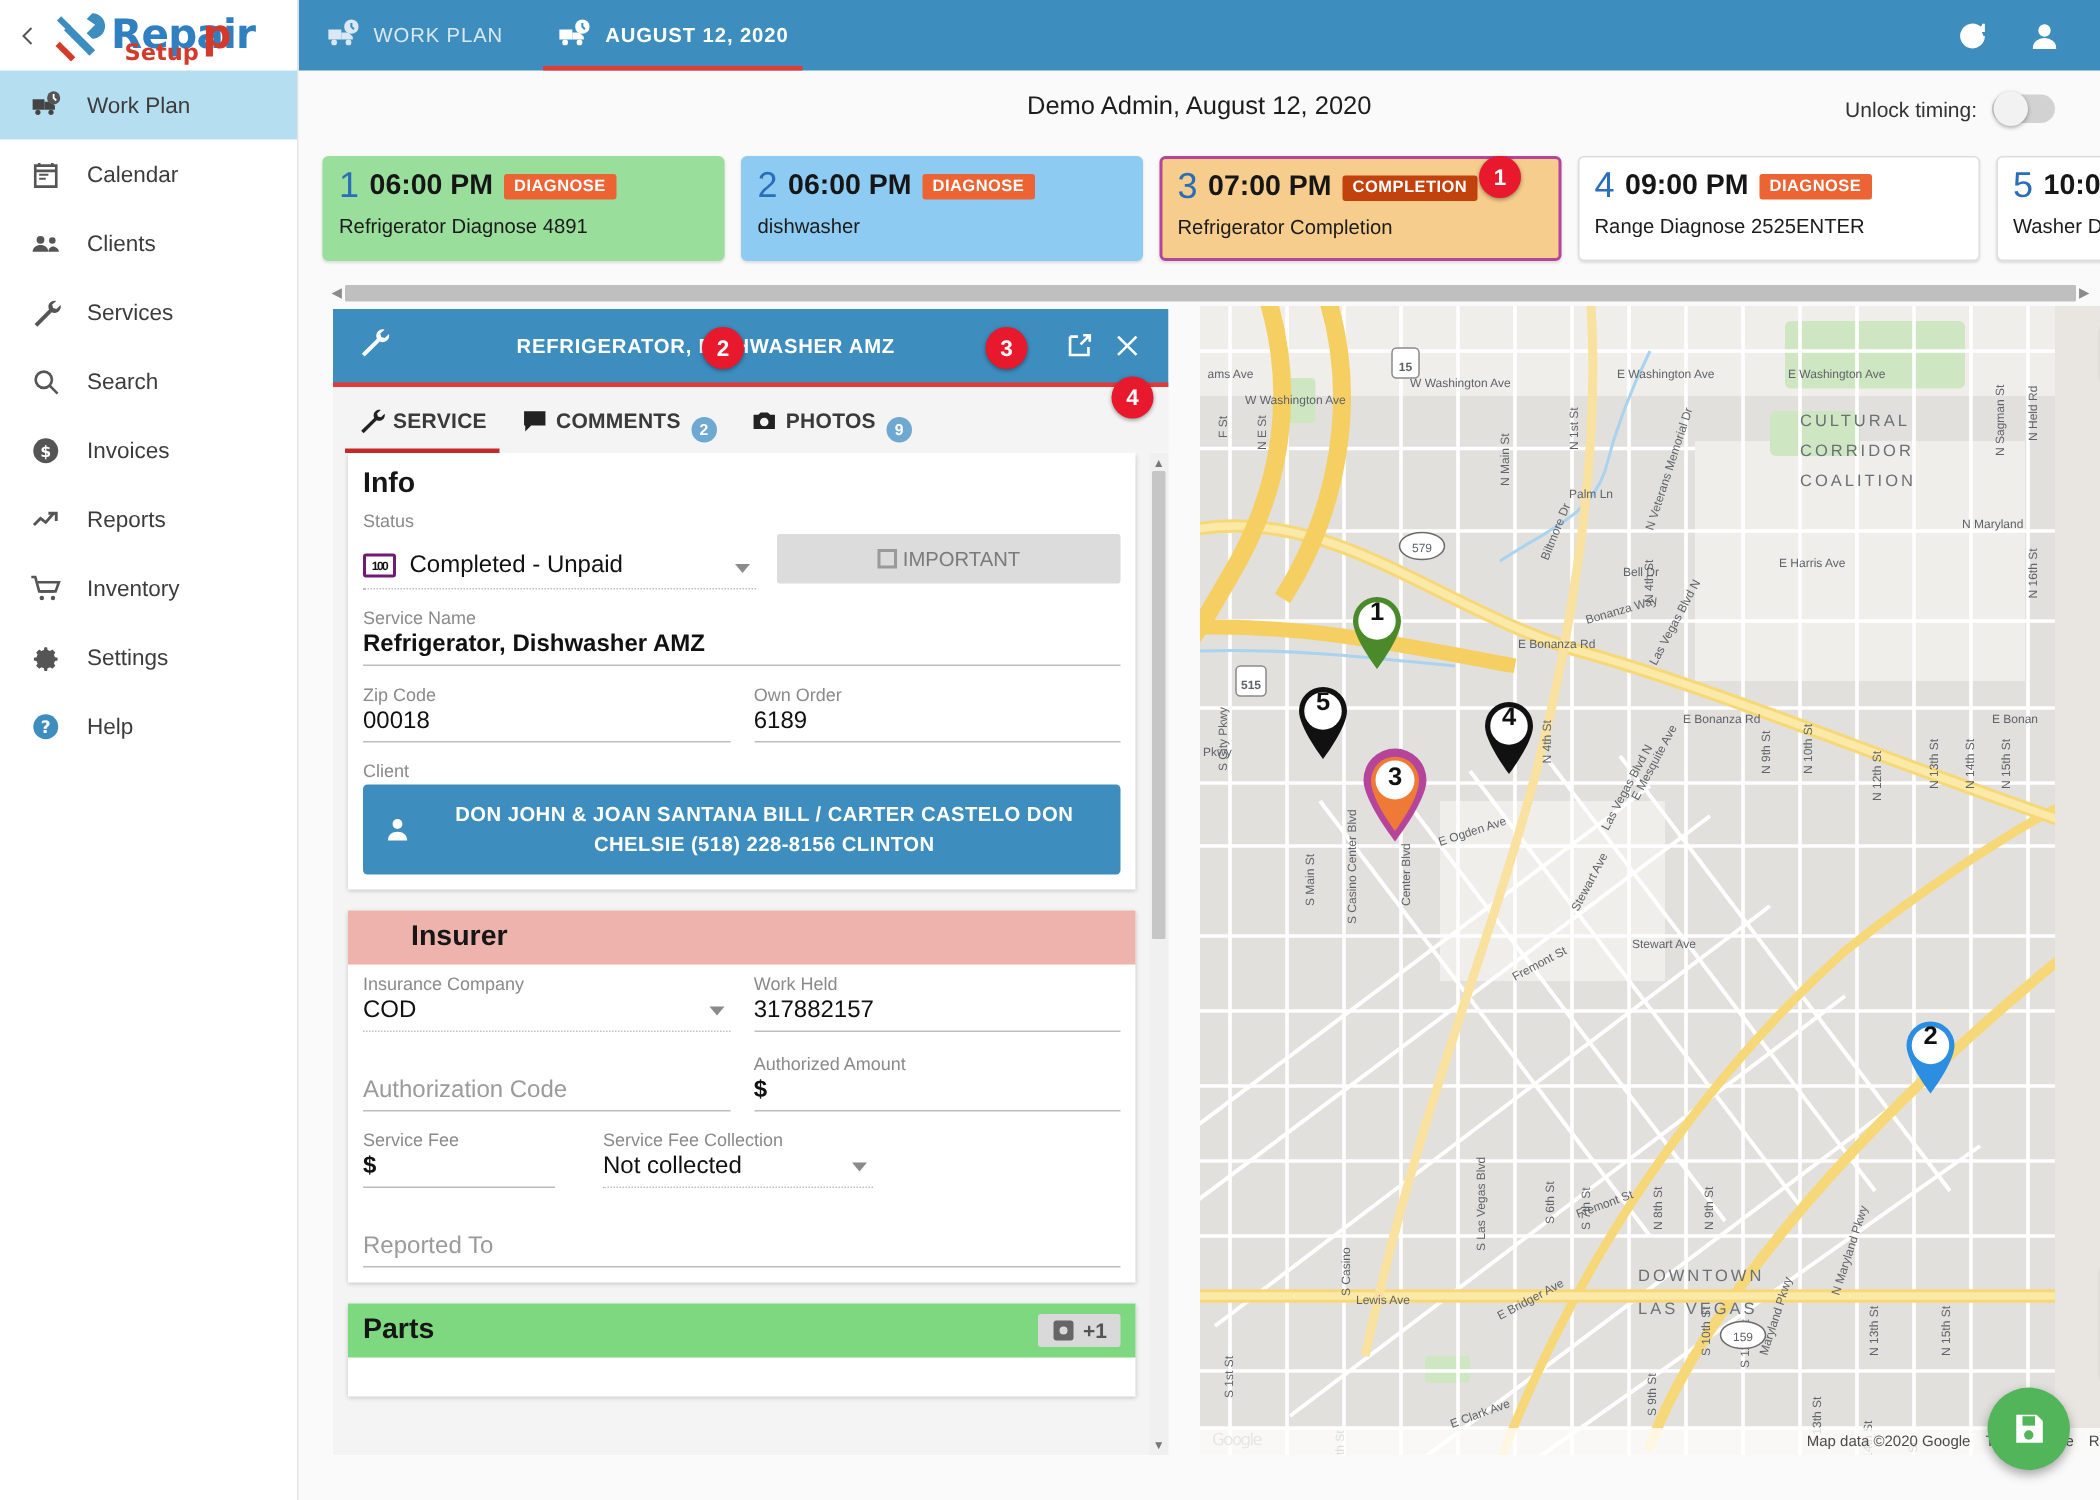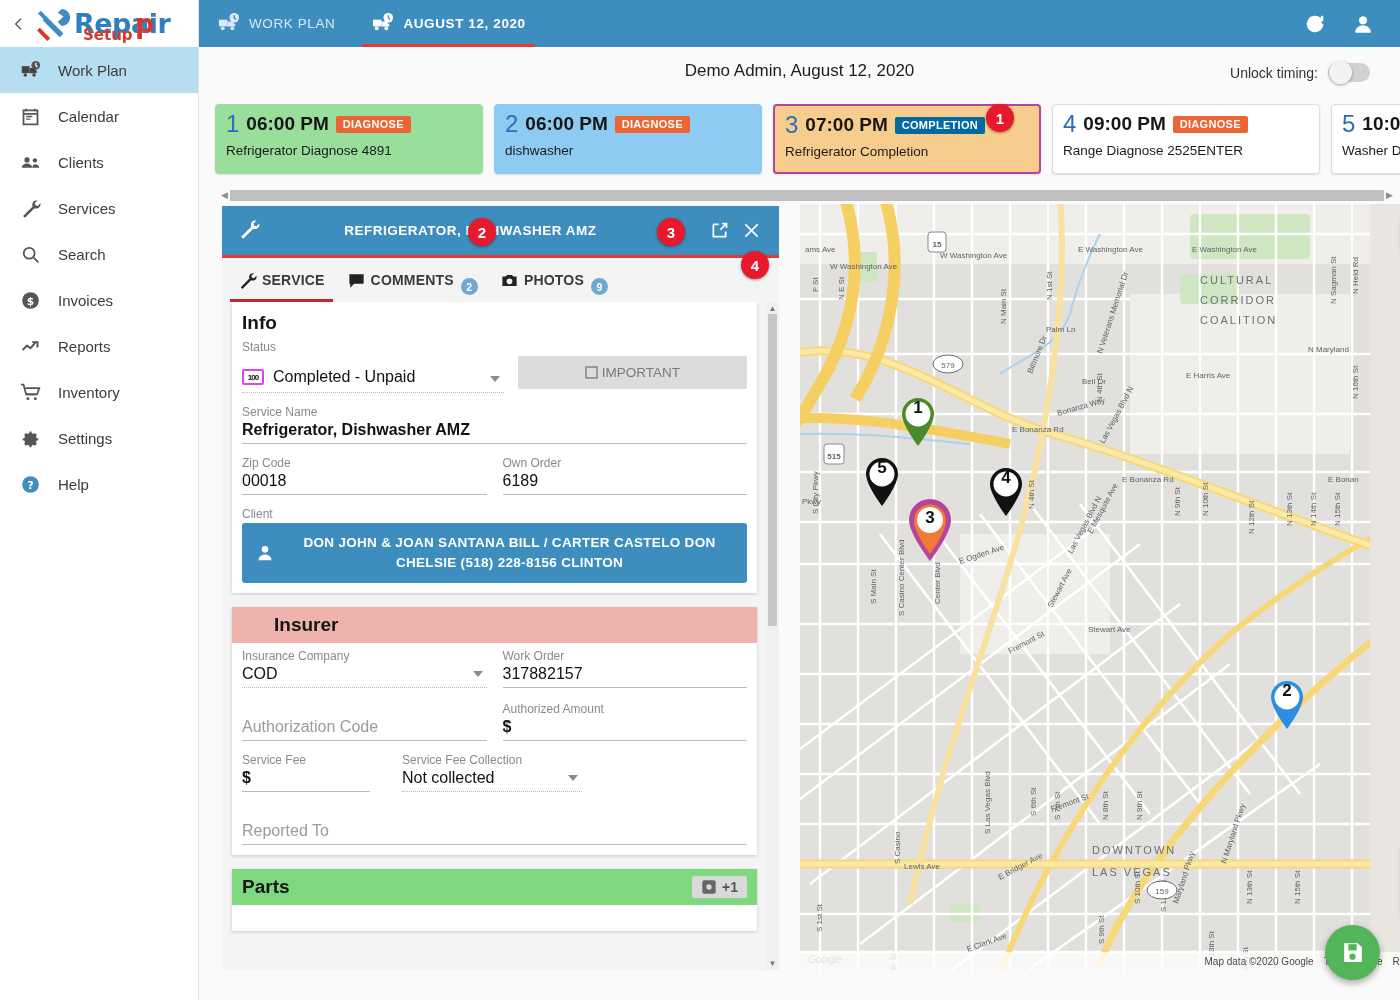--- a/index.html
+++ b/index.html
@@ -108,21 +108,21 @@
   .card .row1 { display: flex; align-items: center; gap: 7px; }
   .card .num {
     font-size: 24px; color: #2a6ebb; font-weight: 400; line-height: 1;
   }
   .card .tm { font-size: 19px; color: #161616; font-weight: bold; }
   .card .badge {
     font-size: 11px; font-weight: bold; color: #fff; padding: 2px 7px 3px;
     border-radius: 2px; letter-spacing: .3px;
   }
   .badge.diagnose { background: #ec6433; }
-  .badge.completion { background: #0369a1; }
+  .badge.completion { background: #c2410c; }
   .card .desc {
     margin-top: 7px; font-size: 13.5px; color: #1b1b1b;
     white-space: nowrap; overflow: hidden;
   }
   .card.c-green { background: #9ade9c; border-color: #9ade9c; }
   .card.c-blue  { background: #8ecbf2; border-color: #8ecbf2; }
   .card.c-orange{ background: #f6cd8c; border: 2px solid #b5459b; }
   .card.c-white { background: #fff; }
   .redmark {
     position: absolute; width: 28px; height: 28px; border-radius: 50%;
@@ -222,21 +222,21 @@
   }
   .ph { color: #9b9b9b; }
 
   .two { display: flex; gap: 16px; }
   .two > * { flex: 1; }
 
   .status-row { display: flex; align-items: flex-end; gap: 14px; }
   .status-sel { flex: 0 0 262px; display: flex; align-items: center; gap: 9px;
     position: relative; padding-bottom: 6px; }
   .money-ic {
-    width: 22px; height: 16px; border: 2px solid #d946ef; border-radius: 2px;
+    width: 22px; height: 16px; border: 2px solid #701a75; border-radius: 2px;
     display: flex; align-items: center; justify-content: center;
     font-size: 8px; letter-spacing: -1px; font-weight: bold; color: #111;
     flex: 0 0 22px;
   }
   .important-btn {
     flex: 1; height: 33px; background: #dcdcdc; border-radius: 2px;
     display: flex; align-items: center; justify-content: center; gap: 4px;
     font-size: 13.5px; color: #7b7b7b; cursor: pointer; margin-bottom: 4px;
   }
   .cbox { width: 13px; height: 13px; border: 2px solid #9a9a9a; }
@@ -638,21 +638,21 @@
         <div class="sect-inner" style="padding-top:6px">
           <div class="two">
             <div>
               <div class="fl">Insurance Company</div>
               <div class="fld dotted" style="position:relative">
                 <span class="fval">COD</span>
                 <span class="caret"></span>
               </div>
             </div>
             <div>
-              <div class="fl">Work Order</div>
+              <div class="fl">Work Held</div>
               <div class="fld underline"><span class="fval">317882157</span></div>
             </div>
           </div>
 
           <div style="height:14px"></div>
           <div class="two">
             <div>
               <div class="fl" style="visibility:hidden">.</div>
               <div class="fld underline">
                 <span class="fval ph">Authorization Code</span>

